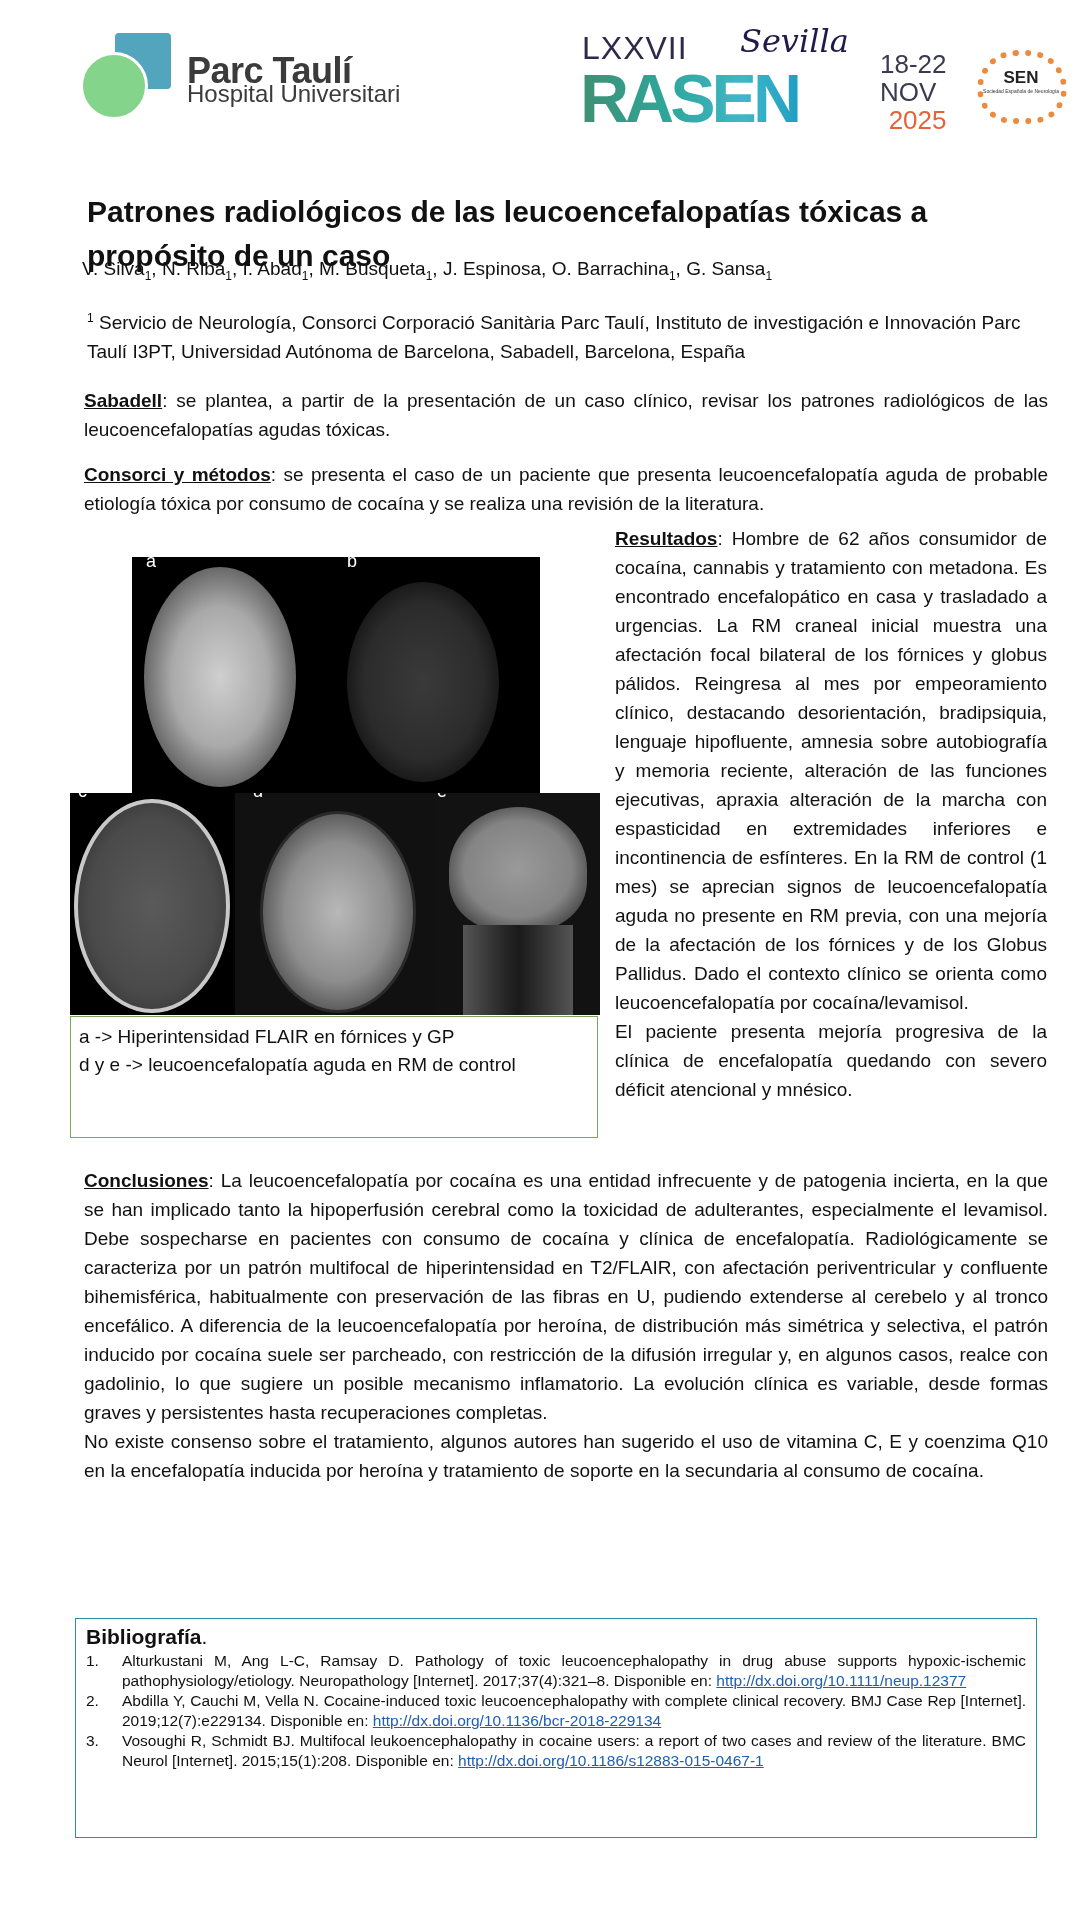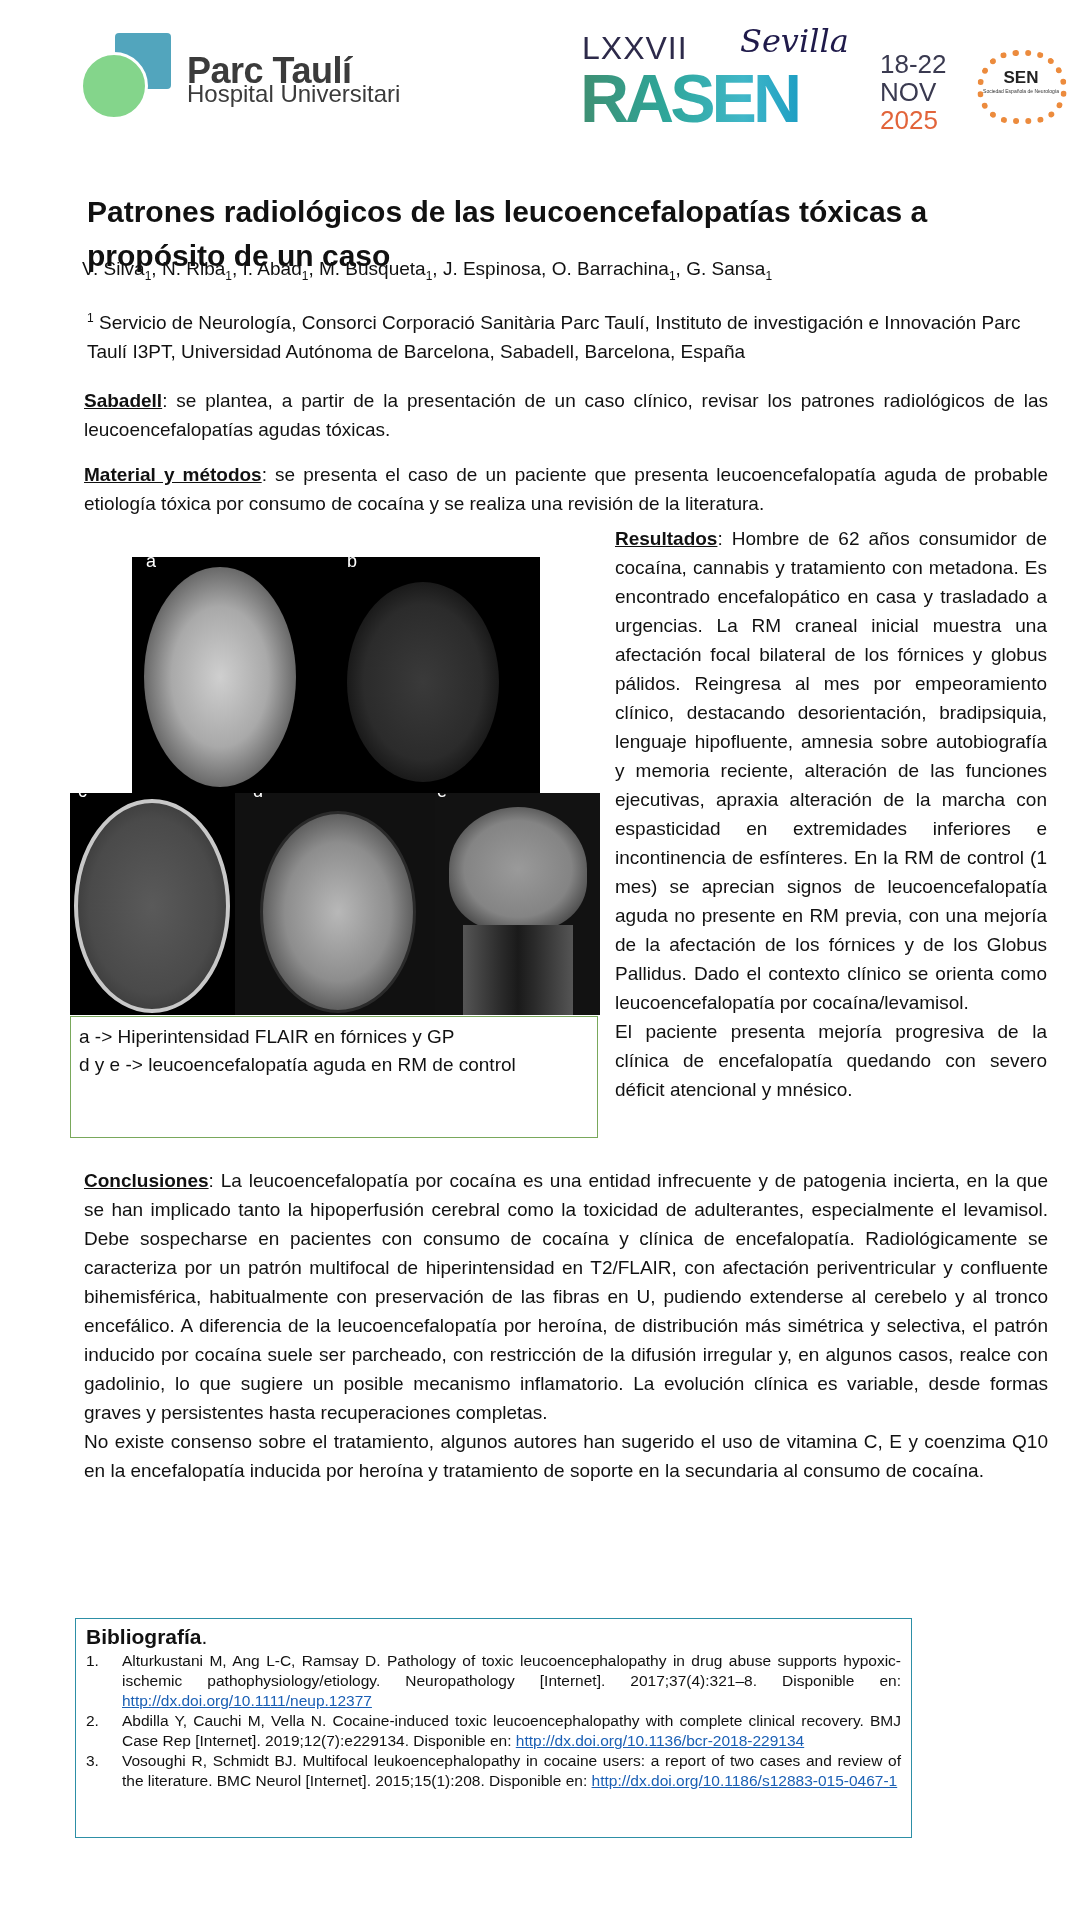--- a/index.html
+++ b/index.html
@@ -10,21 +10,21 @@
   .pt-sq{position:absolute;left:35px;top:3px;width:56px;height:56px;background:#52a5bd;border-radius:4px;}
   .pt-ci{position:absolute;left:0;top:22px;width:62px;height:62px;background:#84d58b;border-radius:50%;border:3px solid #fff;}
   .pt-t1{position:absolute;left:107px;top:4px;font-size:36px;font-weight:bold;color:#3b3b3b;white-space:nowrap;letter-spacing:-0.5px;margin-top:16px;}
   .pt-t2{position:absolute;left:107px;top:50px;font-size:24px;color:#3b3b3b;white-space:nowrap;}
   #logo-rasen{left:580px;top:22px;width:370px;height:110px;}
   .r-lxxvii{position:absolute;left:2px;top:8px;font-size:32px;font-weight:400;color:#2d2a4a;letter-spacing:1px;}
   .r-sev{position:absolute;left:160px;top:0px;font-size:32px;font-style:italic;font-family:"DejaVu Serif",serif;color:#1f1a4a;}
   .r-big{position:absolute;left:0;top:34px;font-size:68px;font-weight:bold;line-height:84px;letter-spacing:-4px;
     background:linear-gradient(90deg,#3f8f72 0%,#2ea69a 40%,#40b7c8 75%,#1f9fc3 100%);-webkit-background-clip:text;background-clip:text;color:transparent;}
   .r-date{position:absolute;left:300px;top:28px;font-size:26px;line-height:28px;color:#3a3a50;}
-  .r-year{color:#e2643a;}
+  .r-year{color:#e2643a;text-align:right;}
   #logo-sen{left:975px;top:48px;width:88px;height:78px;}
   .sen-b{position:absolute;left:2px;top:2px;width:78px;height:62px;border:6px dotted #ec8b3d;border-radius:40px 40px 36px 36px;}
   .sen-t{position:absolute;left:0;top:20px;width:92px;text-align:center;font-size:17px;font-weight:bold;color:#222;}
   .sen-s{position:absolute;left:0;top:40px;width:92px;text-align:center;font-size:5px;color:#333;}
   
   #title{left:87px;top:150px;width:930px;font-size:30px;font-weight:bold;line-height:44px;margin-top:40px;}
   #authors{left:82px;top:258px;font-size:19px;white-space:nowrap;}
   #authors sub{font-size:12px;}
   #affil{left:87px;top:304px;width:960px;font-size:19px;line-height:29px;}
   #affil sup{font-size:12px;}
@@ -37,21 +37,21 @@
   
   .mri{position:absolute;background:#000;overflow:hidden;}
   .mri-label{position:absolute;color:#fff;font-size:18px;}
   .brain{position:absolute;border-radius:50%;}
   #img-top{left:132px;top:557px;width:408px;height:237px;}
   #img-c{left:70px;top:793px;width:165px;height:222px;}
   #img-d{left:235px;top:793px;width:200px;height:222px;background:#111;}
   #img-e{left:435px;top:793px;width:165px;height:222px;background:#121212;}
   #caption{left:70px;top:1016px;width:528px;height:122px;border:1.5px solid #79a85b;box-sizing:border-box;padding:6px 8px;font-size:19px;line-height:28px;}
   
-  #biblio{left:75px;top:1618px;width:837px;height:220px;border:1.5px solid #2d8fa6;box-sizing:border-box;padding:6px 10px;}
+  #biblio{left:75px;top:1618px;width:962px;height:220px;border:1.5px solid #2d8fa6;box-sizing:border-box;padding:6px 10px;}
   #biblio-title{font-size:21px;font-weight:bold;margin-bottom:2px;}
   #biblio-title span{font-weight:normal;}
   .ref{display:flex;font-size:15.5px;line-height:20px;text-align:justify;}
   .ref-num{width:36px;flex:none;}
   .ref-body{flex:1;}
   .link{color:#1a5fb4;text-decoration:underline;}
 </style>
 </head>
 <body>
 
@@ -93,21 +93,21 @@
 
 <div id="affil" class="abs">
   <sup>1</sup>
   <span>Servicio de Neurología, Consorci Corporació Sanitària Parc Taulí, Instituto de investigación e Innovación Parc Taulí I3PT, Universidad Autónoma de Barcelona, Sabadell, Barcelona, España</span>
 </div>
 
 <div id="objetivos" class="abs para">
   <u>Sabadell</u><span>: se plantea, a partir de la presentación de un caso clínico, revisar los patrones radiológicos de las leucoencefalopatías agudas tóxicas.</span>
 </div>
 <div id="material" class="abs para">
-  <u>Material y métodos</u><span>: se presenta el caso de un paciente que presenta leucoencefalopatía aguda de probable etiología tóxica por consumo de cocaína y se realiza una revisión de la literatura.</span>
+  <u>Consorci y métodos</u><span>: se presenta el caso de un paciente que presenta leucoencefalopatía aguda de probable etiología tóxica por consumo de cocaína y se realiza una revisión de la literatura.</span>
 </div>
 
 <div id="img-top" class="mri">
   <span class="mri-label" style="left:14px;top:-6px;">a</span>
   <span class="mri-label" style="left:215px;top:-6px;">b</span>
   <div class="brain" style="left:12px;top:10px;width:152px;height:220px;background:radial-gradient(ellipse at 50% 50%,#cfcfcf 0%,#a9a9a9 45%,#6a6a6a 70%,#2a2a2a 80%,#000 88%);"></div>
   <div class="brain" style="left:215px;top:25px;width:152px;height:200px;background:radial-gradient(ellipse at 50% 50%,#3a3a3a 0%,#2b2b2b 55%,#151515 75%,#000 85%);"></div>
 </div>
 <div id="img-c" class="mri">
   <span class="mri-label" style="left:8px;top:-12px;">c</span>

